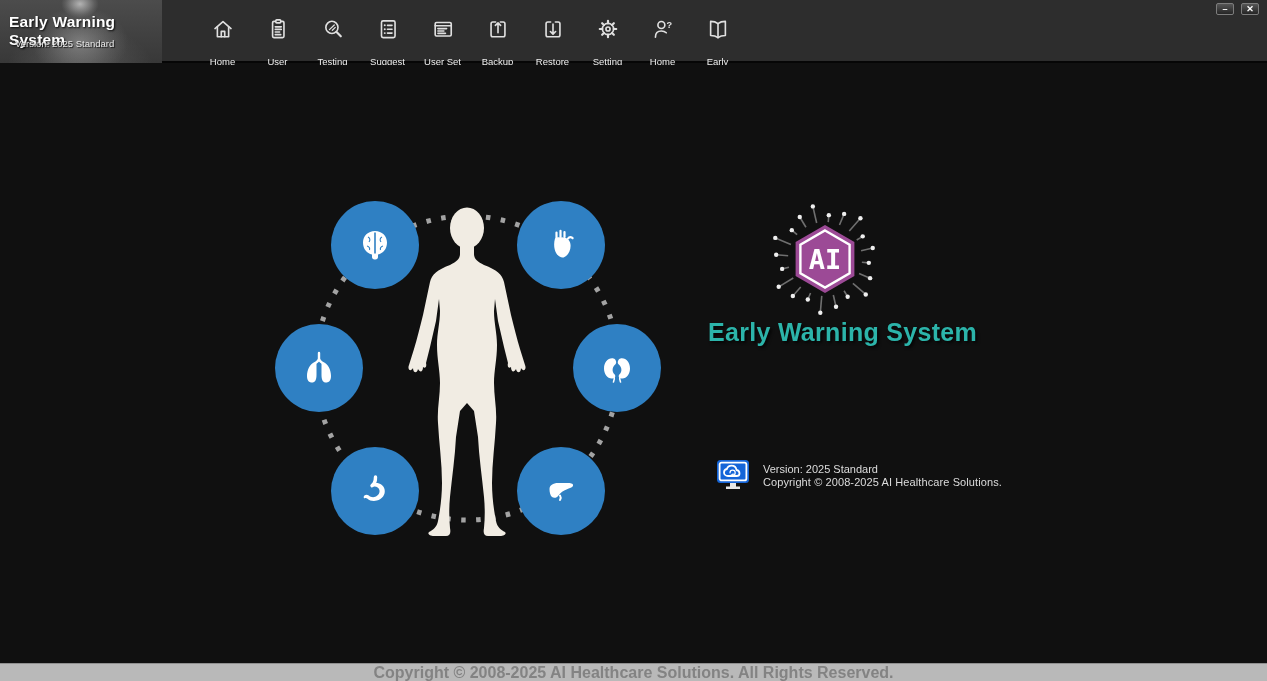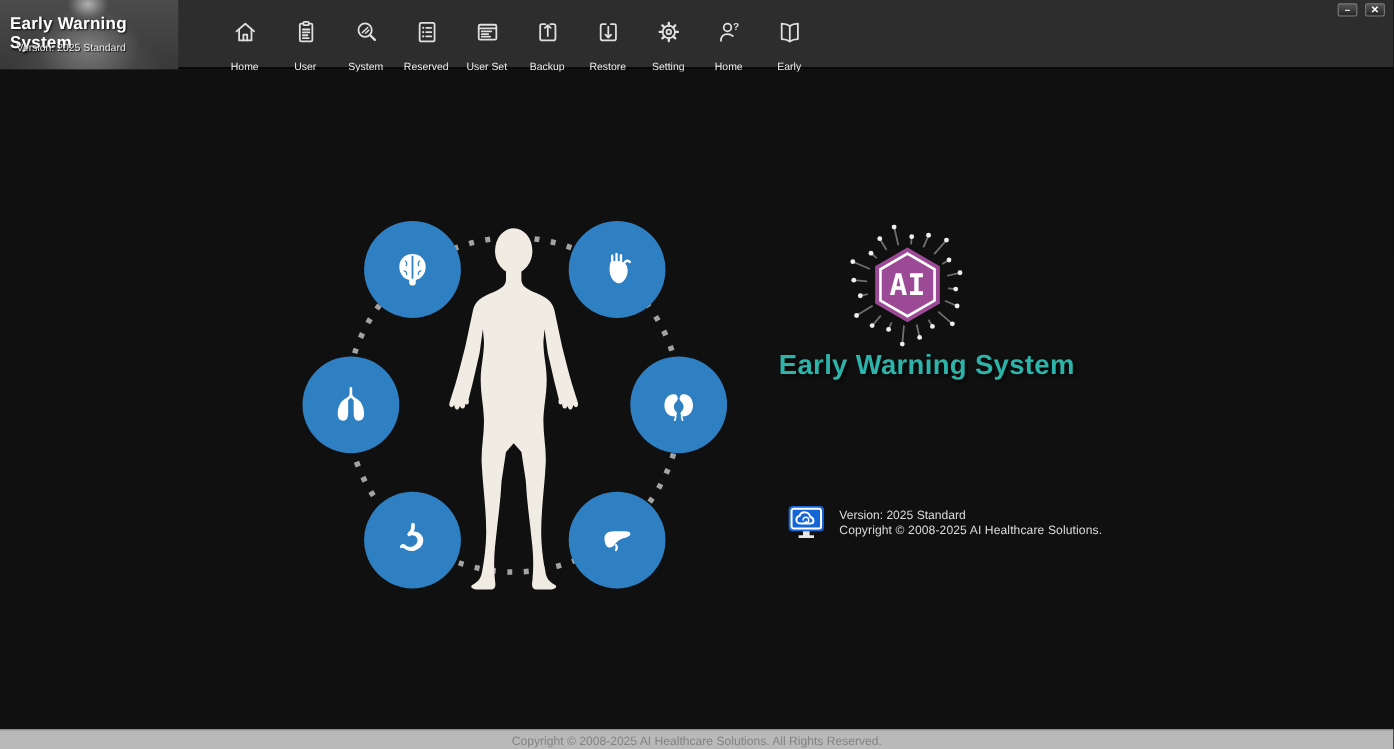--- a/index.html
+++ b/index.html
@@ -40,21 +40,21 @@
   .brand-title { position:absolute; left:708px; top:253px; font-size:25px; font-weight:bold;
     color:#2cb4aa; letter-spacing:.3px; text-shadow:2px 2px 3px rgba(0,0,0,.7); white-space:nowrap; }
   .version-row { position:absolute; left:716px; top:394px; display:flex; align-items:flex-start; }
   .version-icon { width:34px; height:35px; margin-right:13px; }
   .version-text { padding-top:4px; font-size:11px; color:#dcdcdc; line-height:13px; }
   .version-text .line2 { font-weight:normal; letter-spacing:.1px; }
 
   
   .footer { position:absolute; left:0; bottom:0; width:1267px; height:18px;
     background:#b9b9b9; border-top:1px solid #8f8f8f; text-align:center; }
-  .footer span { font-size:11px; color:#838383; line-height:17px; }
+  .footer span { font-size:16px; color:#838383; line-height:17px;font-weight:bold; }
 </style>
 </head>
 <body>
 
 <div class="window">
 
   <div class="header">
 
     <div class="logo-block">
       <div class="logo-title">Early Warning System</div>
@@ -80,32 +80,32 @@
         </svg>
         <span class="nav-label">User</span>
       </div>
 
       <div class="nav-item">
         <svg viewBox="0 0 24 24" fill="none" stroke="#e0e0e0" stroke-width="1.5" stroke-linecap="round">
           <circle cx="11" cy="10.5" r="5.6"></circle>
             <path d="M15.3,14.8 L19.2,18.7" stroke-width="2"></path>
           <path d="M8.7,12.6 L13.2,8.3 M11.4,13.1 L14.1,10.5" stroke-width="1.2"></path>
         </svg>
-        <span class="nav-label">System</span>
+        <span class="nav-label">Testing</span>
       </div>
 
       <div class="nav-item">
         <svg viewBox="0 0 24 24" fill="none" stroke="#e0e0e0" stroke-width="1.5" stroke-linecap="round" stroke-linejoin="round">
           <rect x="6" y="4.5" width="12.5" height="15.5" rx="1.5"></rect>
           <circle cx="9" cy="8.6" r="0.9" fill="#e0e0e0" stroke="none"></circle>
             <circle cx="9" cy="12.2" r="0.9" fill="#e0e0e0" stroke="none"></circle>
             <circle cx="9" cy="15.8" r="0.9" fill="#e0e0e0" stroke="none"></circle>
           <path d="M11.5,8.6 h4.2 M11.5,12.2 h4.2 M11.5,15.8 h4.2"></path>
         </svg>
-        <span class="nav-label">Reserved</span>
+        <span class="nav-label">Suggest</span>
       </div>
 
       <div class="nav-item">
         <svg viewBox="0 0 24 24" fill="none" stroke="#e0e0e0" stroke-width="1.5" stroke-linecap="round" stroke-linejoin="round">
           <rect x="4.8" y="6" width="14.8" height="12.5" rx="1.2"></rect>
             <path d="M4.8,9 h14.8"></path>
           <path d="M7.3,11.6 h8 M7.3,13.8 h5.5 M7.3,16 h7"></path>
         </svg>
         <span class="nav-label">User Set</span>
       </div>

